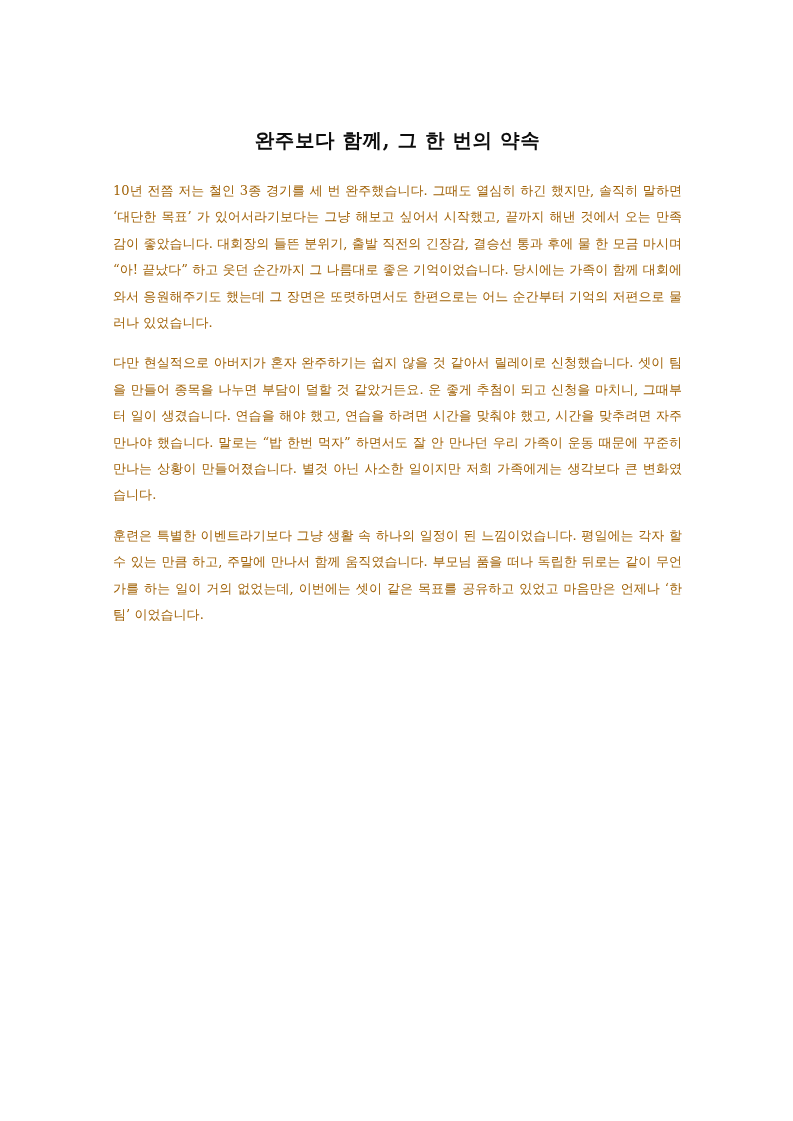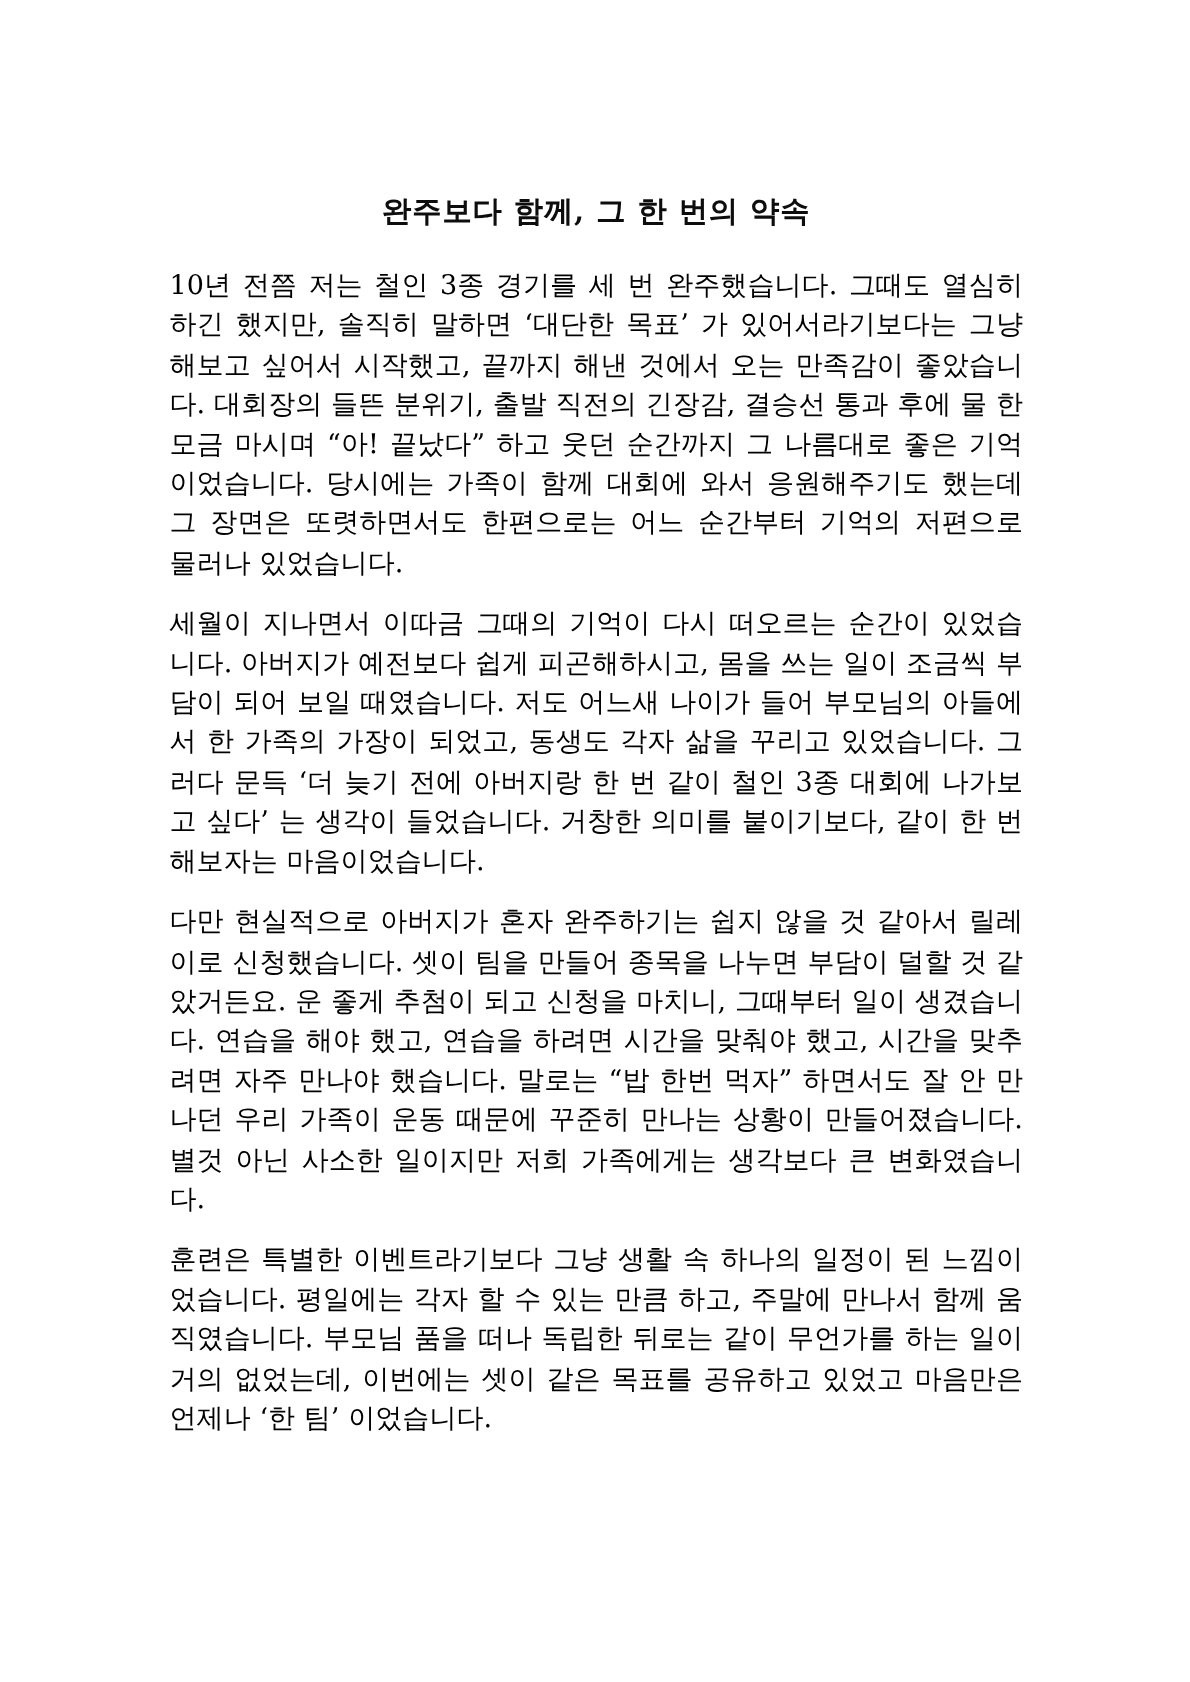--- a/index.html
+++ b/index.html
@@ -45,28 +45,28 @@
   }
 
   .body-block {
     position: absolute;
     top: 178px;
     left: 0;
     width: 569px;
   }
 
   .para {
-    font-size: 18px;
+    font-size: 13px;
     line-height: 26.4px;
     text-align: justify;
     text-justify: inter-character;
     word-break: break-all;
     margin: 0 0 14px 0;
     padding: 0;
-    color: #000000;
+    color: #a16207;
     letter-spacing: 0.05px;
     hanging-punctuation: none;
   }
 
   .para:last-child {
     margin-bottom: 0;
   }
 </style>
 </head>
 <body>
@@ -74,21 +74,20 @@
 <div class="page">
 
   <div class="content">
 
     <h1 class="doc-title">완주보다 함께, 그 한 번의 약속</h1>
 
     <div class="body-block">
 
       <p class="para">10년 전쯤 저는 철인 3종 경기를 세 번 완주했습니다. 그때도 열심히 하긴 했지만, 솔직히 말하면 ‘대단한 목표’ 가 있어서라기보다는 그냥 해보고 싶어서 시작했고, 끝까지 해낸 것에서 오는 만족감이 좋았습니다. 대회장의 들뜬 분위기, 출발 직전의 긴장감, 결승선 통과 후에 물 한 모금 마시며 “아! 끝났다” 하고 웃던 순간까지 그 나름대로 좋은 기억이었습니다. 당시에는 가족이 함께 대회에 와서 응원해주기도 했는데 그 장면은 또렷하면서도 한편으로는 어느 순간부터 기억의 저편으로 물러나 있었습니다.</p>
 
-      <p class="para">세월이 지나면서 이따금 그때의 기억이 다시 떠오르는 순간이 있었습니다. 아버지가 예전보다 쉽게 피곤해하시고, 몸을 쓰는 일이 조금씩 부담이 되어 보일 때였습니다. 저도 어느새 나이가 들어 부모님의 아들에서 한 가족의 가장이 되었고, 동생도 각자 삶을 꾸리고 있었습니다. 그러다 문득 ‘더 늦기 전에 아버지랑 한 번 같이 철인 3종 대회에 나가보고 싶다’ 는 생각이 들었습니다. 거창한 의미를 붙이기보다, 같이 한 번 해보자는 마음이었습니다.</p>
 
       <p class="para">다만 현실적으로 아버지가 혼자 완주하기는 쉽지 않을 것 같아서 릴레이로 신청했습니다. 셋이 팀을 만들어 종목을 나누면 부담이 덜할 것 같았거든요. 운 좋게 추첨이 되고 신청을 마치니, 그때부터 일이 생겼습니다. 연습을 해야 했고, 연습을 하려면 시간을 맞춰야 했고, 시간을 맞추려면 자주 만나야 했습니다. 말로는 “밥 한번 먹자” 하면서도 잘 안 만나던 우리 가족이 운동 때문에 꾸준히 만나는 상황이 만들어졌습니다. 별것 아닌 사소한 일이지만 저희 가족에게는 생각보다 큰 변화였습니다.</p>
 
       <p class="para">훈련은 특별한 이벤트라기보다 그냥 생활 속 하나의 일정이 된 느낌이었습니다. 평일에는 각자 할 수 있는 만큼 하고, 주말에 만나서 함께 움직였습니다. 부모님 품을 떠나 독립한 뒤로는 같이 무언가를 하는 일이 거의 없었는데, 이번에는 셋이 같은 목표를 공유하고 있었고 마음만은 언제나 ‘한 팀’ 이었습니다.</p>
 
 
     </div>
 
   </div>
 

